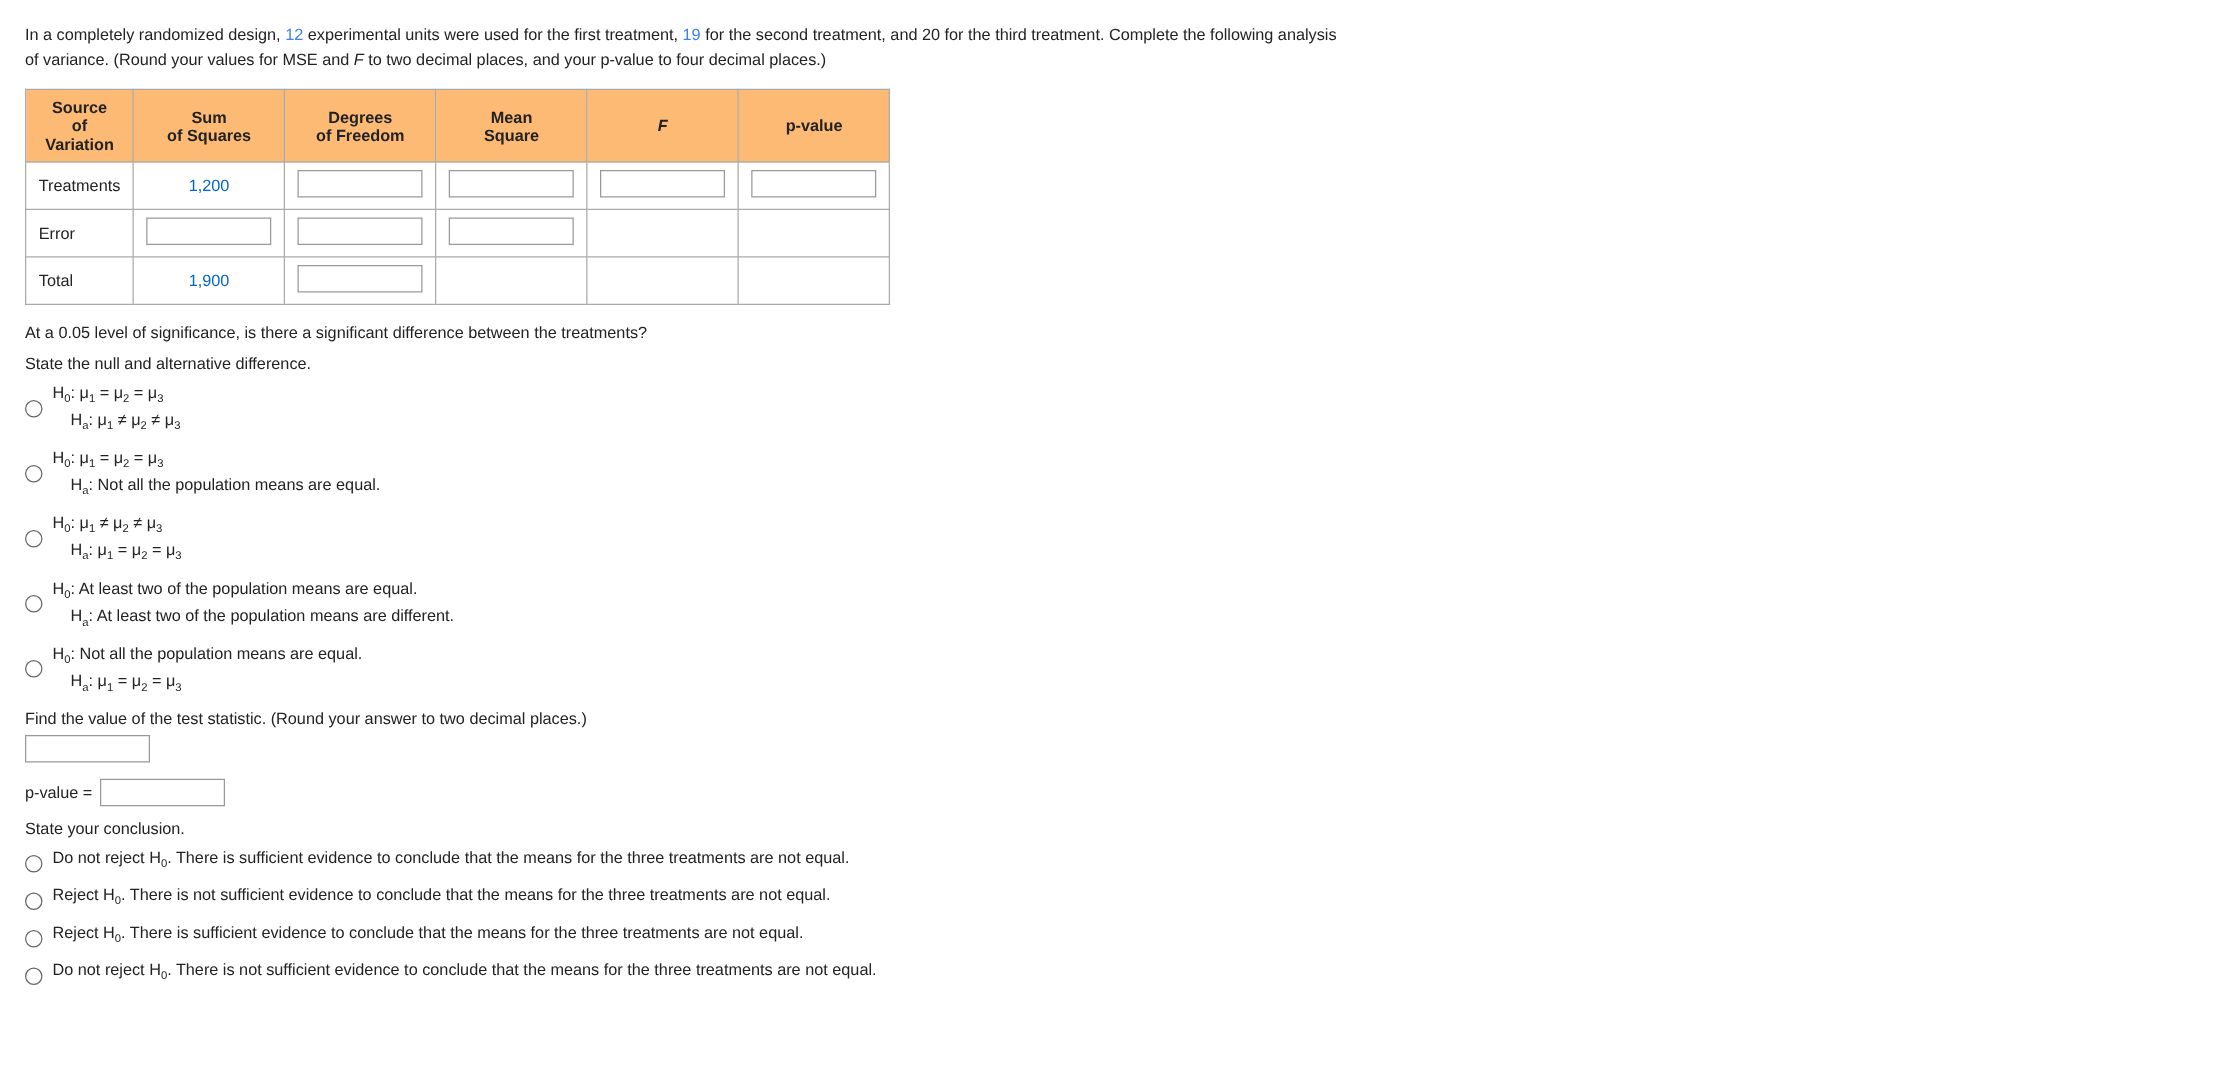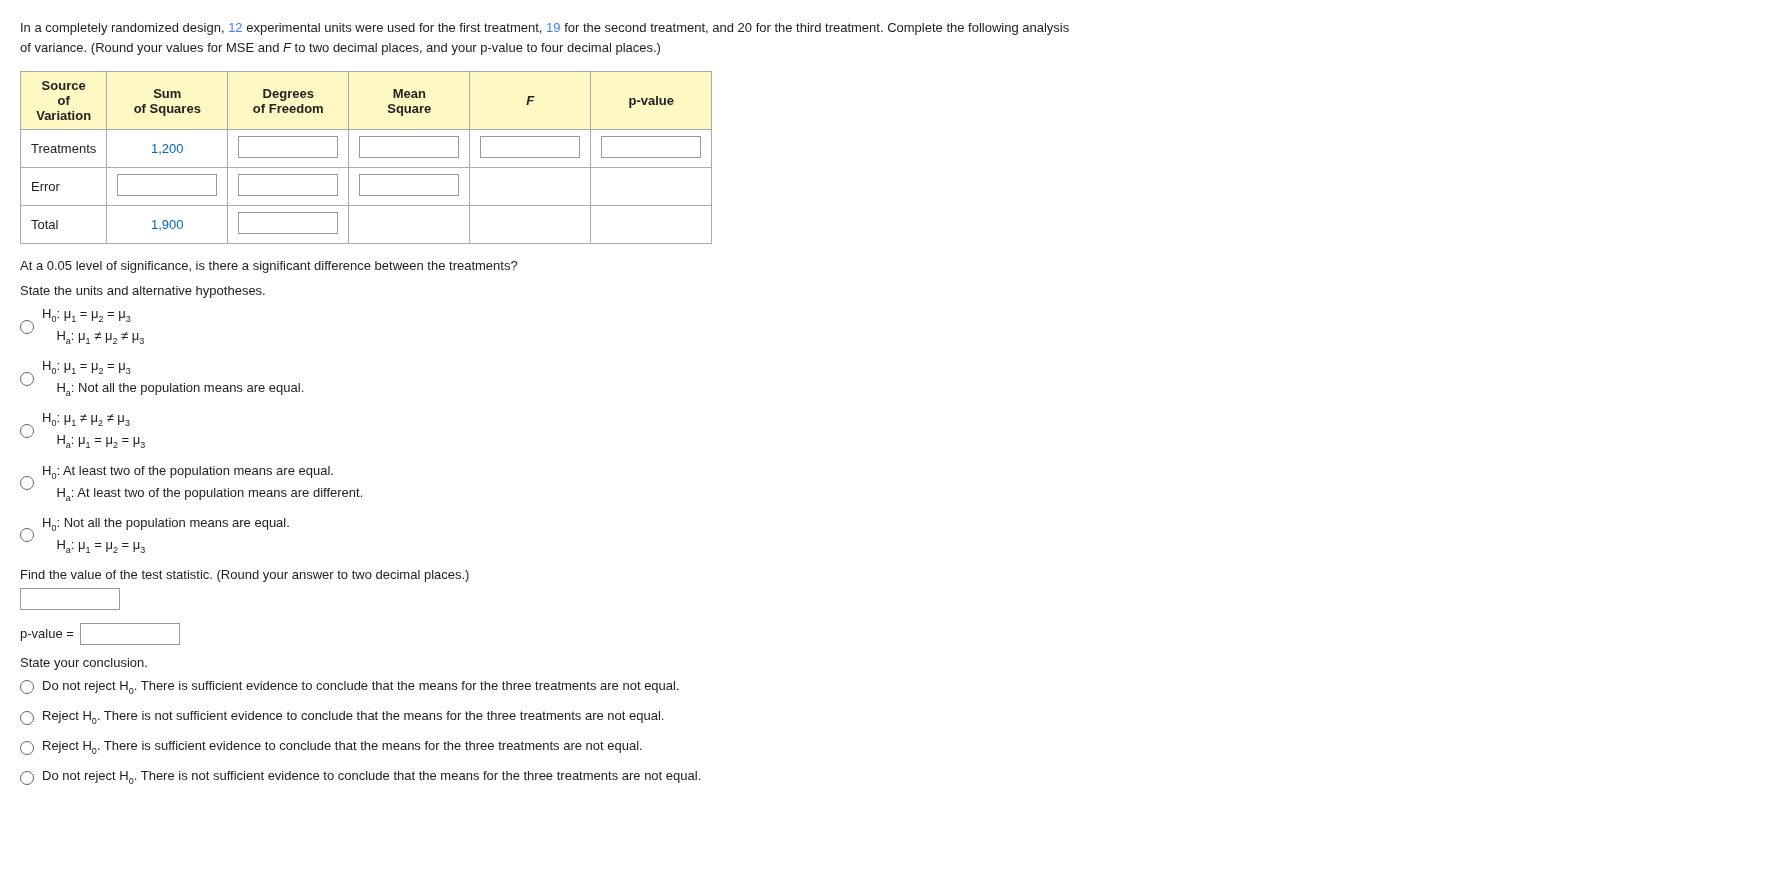--- a/index.html
+++ b/index.html
@@ -25,21 +25,21 @@
       margin-bottom: 14px;
     }
     .anova-table th, .anova-table td {
       border: 1px solid #aaa;
       padding: 6px 10px;
       text-align: center;
       font-size: 13px;
     }
     .anova-table th {
       font-weight: bold;
-      background: #fef9c3;
+      background: #fdba74;
     }
     .anova-table td.label-cell {
       text-align: left;
       font-weight: normal;
     }
     .anova-table td.value-cell {
       color: #0066cc;
       font-weight: normal;
     }
     .input-box {
@@ -98,21 +98,21 @@
       align-items: center;
       gap: 6px;
     }
 
     
     .conclusion-options {
       margin: 4px 0;
     }
     .conclusion-option {
       display: flex;
-      align-items: center;
+      align-items: flex-end;
       margin-bottom: 8px;
     }
   </style>
 </head>
 <body>
 
 <p class="intro-text">
   <span>In a completely randomized design, </span><span class="highlight-blue">12</span><span> experimental units were used for the first treatment, </span><span class="highlight-blue">19</span><span> for the second treatment, and 20 for the third treatment. Complete the following analysis of variance. (Round your values for MSE and </span><em>F</em><span> to two decimal places, and your p-value to four decimal places.)</span>
 </p>
 
@@ -153,21 +153,21 @@
       <td><span class="input-box"></span></td>
       <td></td>
       <td></td>
       <td></td>
     </tr>
   </tbody>
 </table>
 
 <p class="section-text">At a 0.05 level of significance, is there a significant difference between the treatments?</p>
 
-<p class="section-text">State the units and alternative hypotheses.</p>
+<p class="section-text">State the null and alternative difference.</p>
 
 <div class="hypothesis-options">
 
   <div class="hypothesis-option">
     <span class="radio-btn"></span>
     <div class="hyp-content">
       <span class="hyp-line">H<sub>0</sub>: μ<sub>1</sub> = μ<sub>2</sub> = μ<sub>3</sub></span>
       <span class="hyp-line">&nbsp;&nbsp;&nbsp;&nbsp;H<sub>a</sub>: μ<sub>1</sub> ≠ μ<sub>2</sub> ≠ μ<sub>3</sub></span>
     </div>
   </div>

